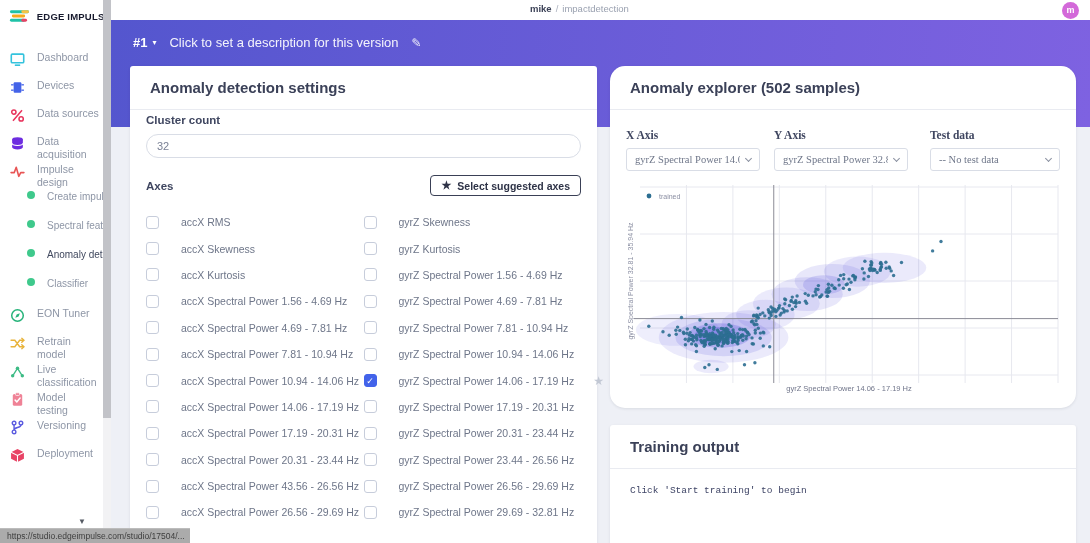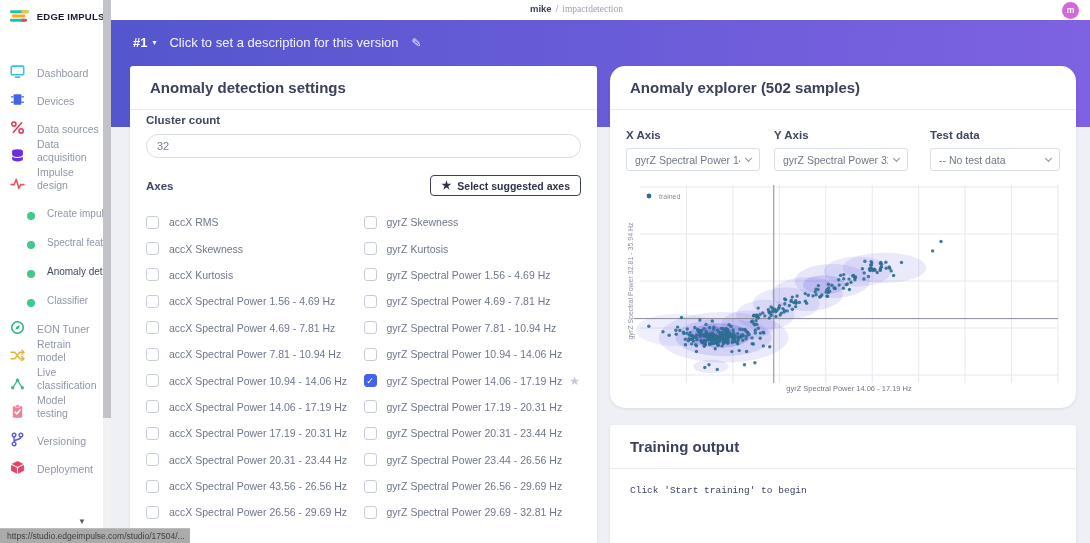--- a/index.html
+++ b/index.html
@@ -7,36 +7,36 @@
     font-family:"Liberation Sans","DejaVu Sans",sans-serif; position:relative; }
 
   
   .sidebar { position:absolute; left:0; top:0; width:111px; height:543px; background:#fff; z-index:6; }
   .sb-scroll { position:absolute; right:0; top:0; width:8px; height:100%; background:#f2f2f4; }
   .sb-thumb { width:8px; height:418px; background:#c2c3c8; }
   .sb-downarrow { position:absolute; left:78px; bottom:17px; font-size:8px; color:#555a63; }
   .logo { display:flex; align-items:center; gap:5px; padding:9px 0 0 9px; }
   .logo-text { font-size:9.5px; font-weight:800; letter-spacing:.2px; color:#16192c; white-space:nowrap; }
   .nav { margin-top:28px; list-style:none; }
-  .nav li { display:flex; align-items:flex-end; padding:0 4px 0 10px; cursor:pointer; }
+  .nav li { display:flex; align-items:flex-start; padding:0 4px 0 10px; cursor:pointer; }
   .nav li.top { min-height:28px; }
   .nav li .ico { width:16px; height:16px; flex:none; margin-right:11px; display:flex; align-items:center; }
   .nav li .lbl { font-size:10.5px; color:#8e96a6; line-height:12.5px; max-width:62px; }
   .nav li.sub { min-height:29px; padding-left:27px; }
   .nav li.sub .dot { width:8px; height:8px; border-radius:50%; background:#3fc98c; flex:none; margin-right:12px; }
   .nav li.sub .lbl { white-space:nowrap; overflow:hidden; max-width:56px; font-size:10px; }
   .nav li.sub.active .lbl { color:#40485e; }
 
   
   .main { position:absolute; left:111px; top:0; width:979px; height:543px; }
   .topbar { position:absolute; left:0; top:0; right:0; height:20px; background:#fff; }
   .breadcrumb { position:absolute; left:419px; top:3px; font-size:9.5px; }
   .bc-user { font-weight:700; color:#3c4257; }
   .bc-sep { color:#a8aebb; margin:0 4px; }
-  .bc-project { color:#9aa1b0;font-family:Liberation Serif, serif; }
+  .bc-project { color:#9aa1b0; }
   .avatar { position:absolute; right:11px; top:2px; width:17px; height:17px; border-radius:50%;
     background:#d369d9; color:#fff; font-size:9px; font-weight:700; text-align:center; line-height:17px; cursor:pointer; }
 
   .hero { position:absolute; left:0; right:0; top:20px; height:107px;
     background:linear-gradient(95deg,#5456ce 0%,#7e62e1 100%); }
   .banner-row { display:flex; align-items:center; gap:13px; padding:15px 0 0 22px; color:#fff; font-size:13px; }
   .version-chip { font-weight:700; cursor:pointer; display:flex; align-items:center; gap:5px; }
   .version-chip .caret { font-size:8px; }
   .banner-desc { opacity:.93; cursor:pointer; }
   .edit-icon { font-size:12px; opacity:.9; cursor:pointer; }
@@ -51,28 +51,28 @@
   .form-label { margin-top:4px; font-size:11.5px; font-weight:600; color:#3f4660; }
   .text-input { margin-top:8px; width:100%; height:24px; border:1px solid #d9dde6; border-radius:12px;
     padding:0 10px; font-size:11px; color:#7a8195; background:#fff; }
   .axes-row { margin-top:17px; display:flex; justify-content:space-between; align-items:center; }
   .suggest-btn { display:flex; gap:6px; align-items:center; border:1px solid #3a4056; border-radius:4px;
     background:#fff; padding:3px 10px; font-size:10.5px; font-weight:700; color:#2e3347; cursor:pointer; }
   .suggest-btn .star { font-size:11px; }
 
   .axes-grid { margin-top:13px; }
   .axes-grid .row { display:flex; }
-  .axis-item { width:50%; display:flex; align-items:center; height:26.4px; cursor:pointer; }
+  .axis-item { width:50%; display:flex; align-items:center; height:26.4px; cursor:pointer;gap:12px; }
   .cb { width:13px; height:13px; border:1px solid #c7cddb; border-radius:3px; background:#fff; flex:none;
     margin-right:10px; font-size:9px; line-height:12px; text-align:center; color:transparent; }
   .cb.checked { background:#4263ea; border-color:#4263ea; color:#fff; }
   .axis-label { font-size:10.5px; color:#6e7689; white-space:nowrap; }
   .star-badge { color:#c2c8d4; font-size:12px; margin-left:7px; }
 
-  .controls { display:flex; margin-top:19px; }
+  .controls { display:flex; margin-top:19px;font-family:Liberation Serif, serif; }
   .control { width:134px; margin-right:14px; }
   .control:last-child { margin-left:auto; margin-right:0; width:130px; }
   .control .form-label { margin-top:0; }
   .select { margin-top:7px; height:23px; border:1px solid #d9dde6; border-radius:3px; display:flex;
     align-items:center; justify-content:space-between; padding:0 8px; font-size:10.5px; color:#6e7689;
     background:#fff; cursor:pointer; }
   .select .val { white-space:nowrap; overflow:hidden; }
   .chev { width:5px; height:5px; border-right:1.5px solid #8a90a0; border-bottom:1.5px solid #8a90a0;
     transform:rotate(45deg); margin-top:-3px; flex:none; margin-left:6px; }
 

